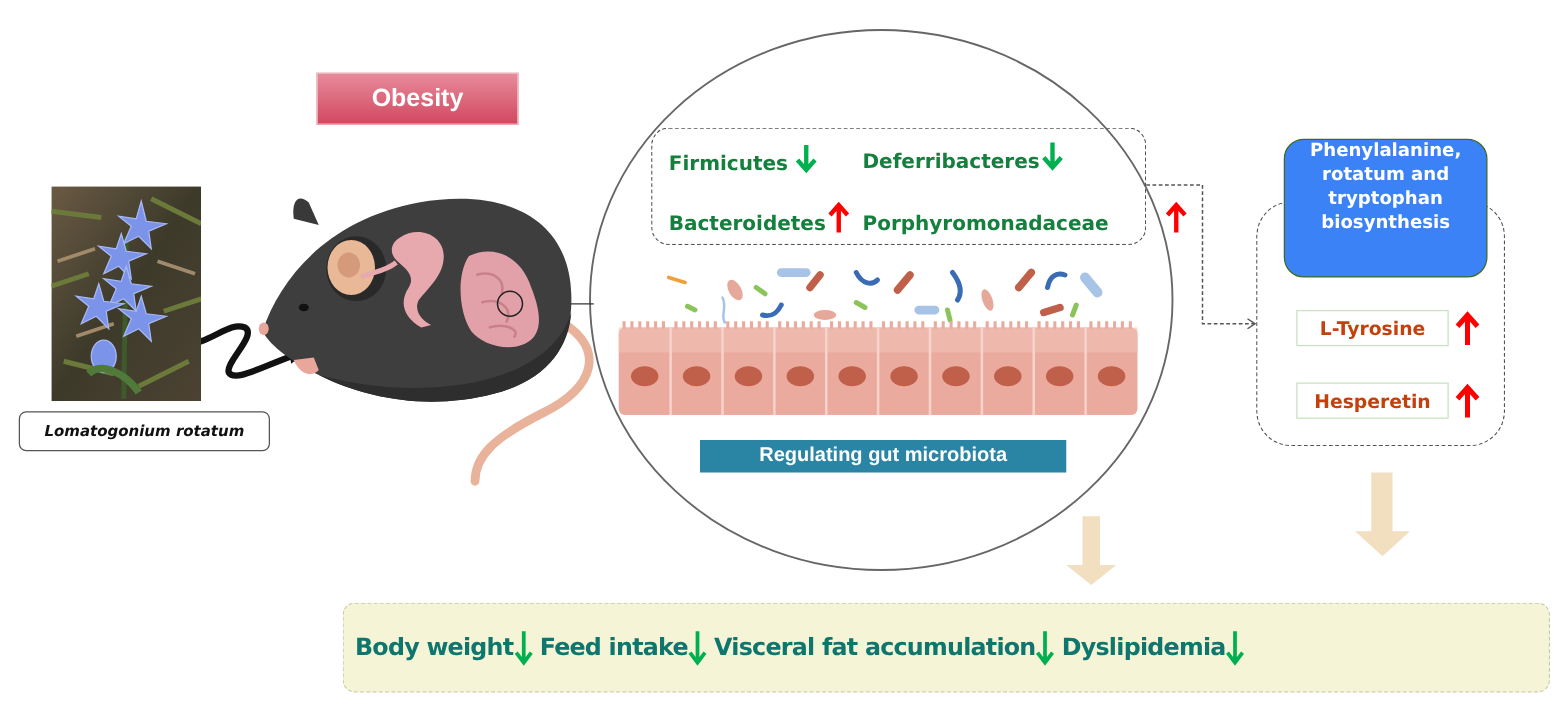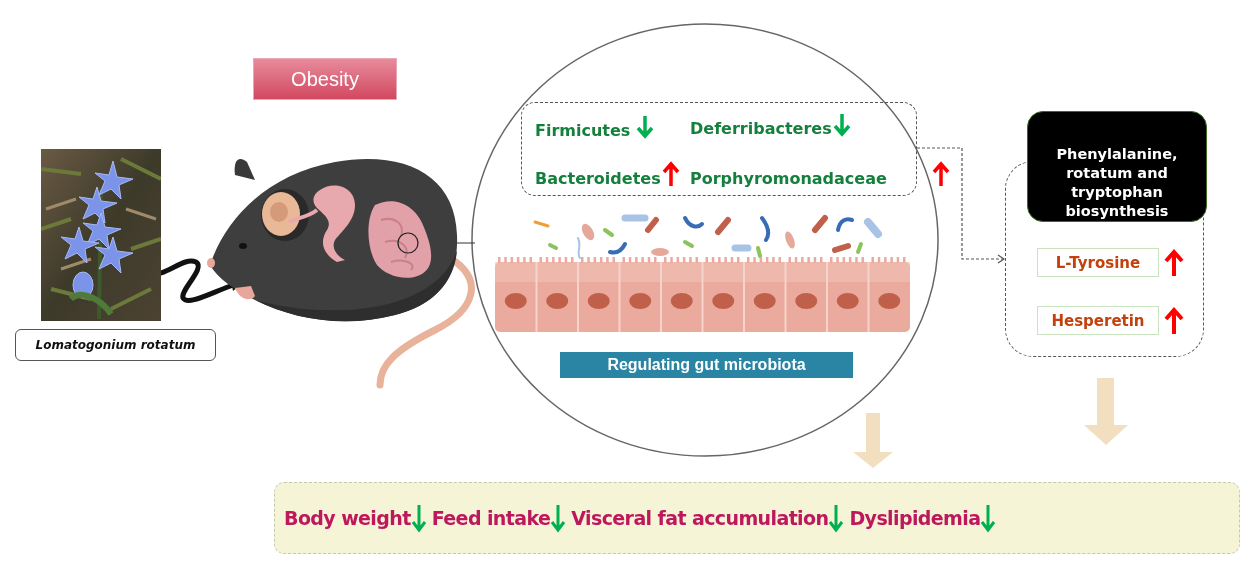--- a/index.html
+++ b/index.html
@@ -1,52 +1,52 @@
 <!DOCTYPE html>
 <html><head>
 <meta charset="utf-8">
 <style>
   html, body { margin:0; padding:0; background:#ffffff; }
   body { width:1253px; height:565px; position:relative; overflow:hidden; font-family:"Liberation Sans", sans-serif; }
   .abs { position:absolute; }
 
   
-  #obesity { left:253px; top:58px; width:144px; height:42px;
-    background:linear-gradient(#e78b9b, #d24860); color:#fff; font-size:20px; font-weight:normal;
+  #obesity { left:253px; top:58px; width:162px; height:42px;
+    background:linear-gradient(#e78b9b, #d24860); color:#fff; font-size:20px; font-weight:bold;
     display:flex; align-items:center; justify-content:center; border:1px solid #e9a9b4; box-sizing:border-box; }
 
   
   #plant { left:41px; top:149px; width:120px; height:172px; overflow:hidden; }
   #plant-label { left:15px; top:329px; width:201px; height:32px; border:1.5px solid #555; border-radius:6px;
     box-sizing:border-box; display:flex; align-items:center; justify-content:center;
     font-family:"DejaVu Sans", sans-serif; font-style:italic; font-weight:bold; font-size:12px; color:#111; }
 
   
   #bact-box { left:521px; top:102px; width:396px; height:94px; border:1.5px dashed #555; border-radius:14px; box-sizing:border-box; }
   .bact { font-family:"DejaVu Sans", sans-serif; font-weight:bold; font-size:16px; color:#15803d; display:flex; align-items:flex-end; white-space:nowrap; }
   .arrow-ico { display:inline-block; margin-left:1px; }
 
   
   #regulating { left:560px; top:352px; width:293px; height:26px; background:#2a84a4; color:#fff;
     font-size:16px; font-weight:bold; display:flex; align-items:center; justify-content:center; }
 
   
   #path-outer { left:1005px; top:161px; width:199px; height:196px; border:1.5px dashed #555; border-radius:28px; box-sizing:border-box; }
-  #path-head { left:1027px; top:111px; width:180px; height:111px; background:#000000; border:1px solid #3f6a25;
+  #path-head { left:1027px; top:111px; width:163px; height:111px; background:#3b82f6; border:1px solid #3f6a25;
     border-radius:16px; color:#fff; font-family:"DejaVu Sans", sans-serif; font-weight:bold; font-size:14.5px;
-    line-height:19px; text-align:center; display:flex; align-items:flex-end; justify-content:center; box-sizing:border-box; padding:0 4px; }
+    line-height:19px; text-align:center; display:flex; align-items:flex-start; justify-content:center; box-sizing:border-box; padding:0 4px; }
   .metab { width:122px; height:29px; border:1px solid #c9e2bf; box-sizing:border-box; background:#fff;
     display:flex; align-items:center; justify-content:center; font-family:"DejaVu Sans", sans-serif;
     font-weight:bold; font-size:15px; color:#c2410c; }
 
   
   #outcomes { left:274px; top:482px; width:966px; height:72px; background:#f5f4d7; border:1.5px dashed #c8c7a8;
     border-radius:10px; box-sizing:border-box; display:flex; align-items:center; padding-left:9px; }
   .outcome { display:flex; align-items:center; font-family:"DejaVu Sans", sans-serif; font-weight:bold;
-    font-size:19px; color:#be185d; white-space:nowrap; letter-spacing:-0.6px; margin-right:5px; }
+    font-size:19px; color:#0f766e; white-space:nowrap; letter-spacing:-0.6px; margin-right:5px; }
 </style>
 </head>
 <body>
 
 <svg class="abs" width="1253" height="565" style="left:0;top:0;">
 
   <ellipse cx="705" cy="240" rx="233" ry="216" fill="none" stroke="#666" stroke-width="1.5"></ellipse>
 
   <line x1="417" y1="243" x2="475" y2="243" stroke="#333" stroke-width="1"></line>
 

